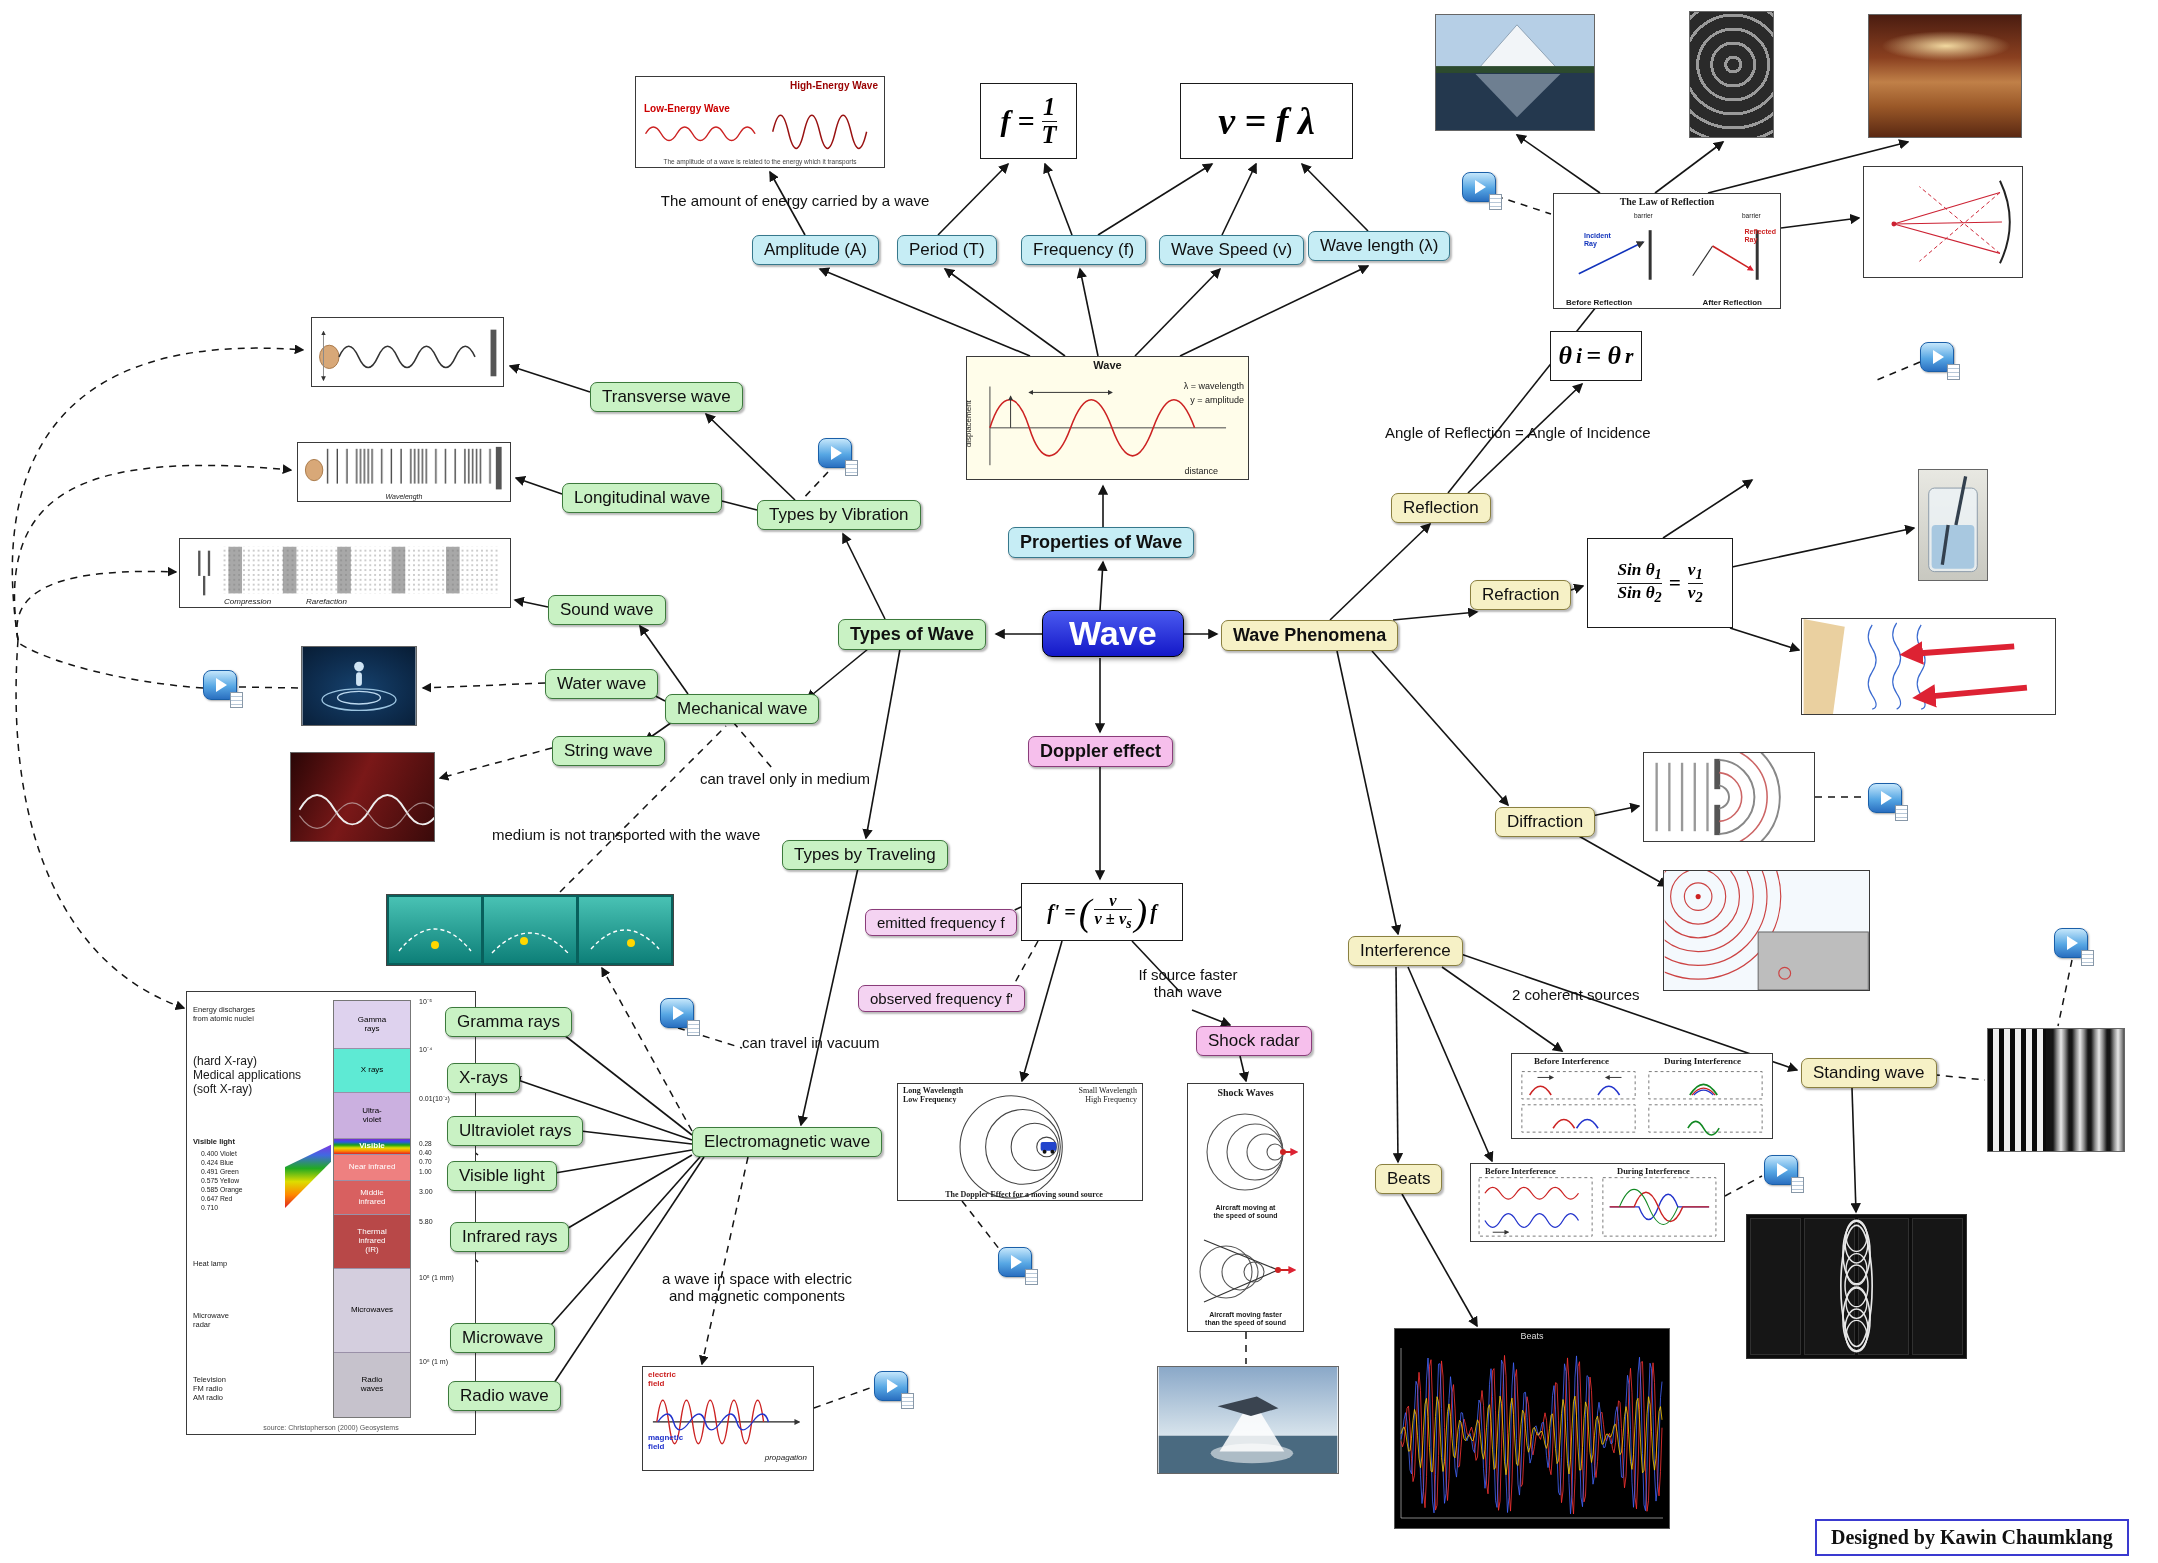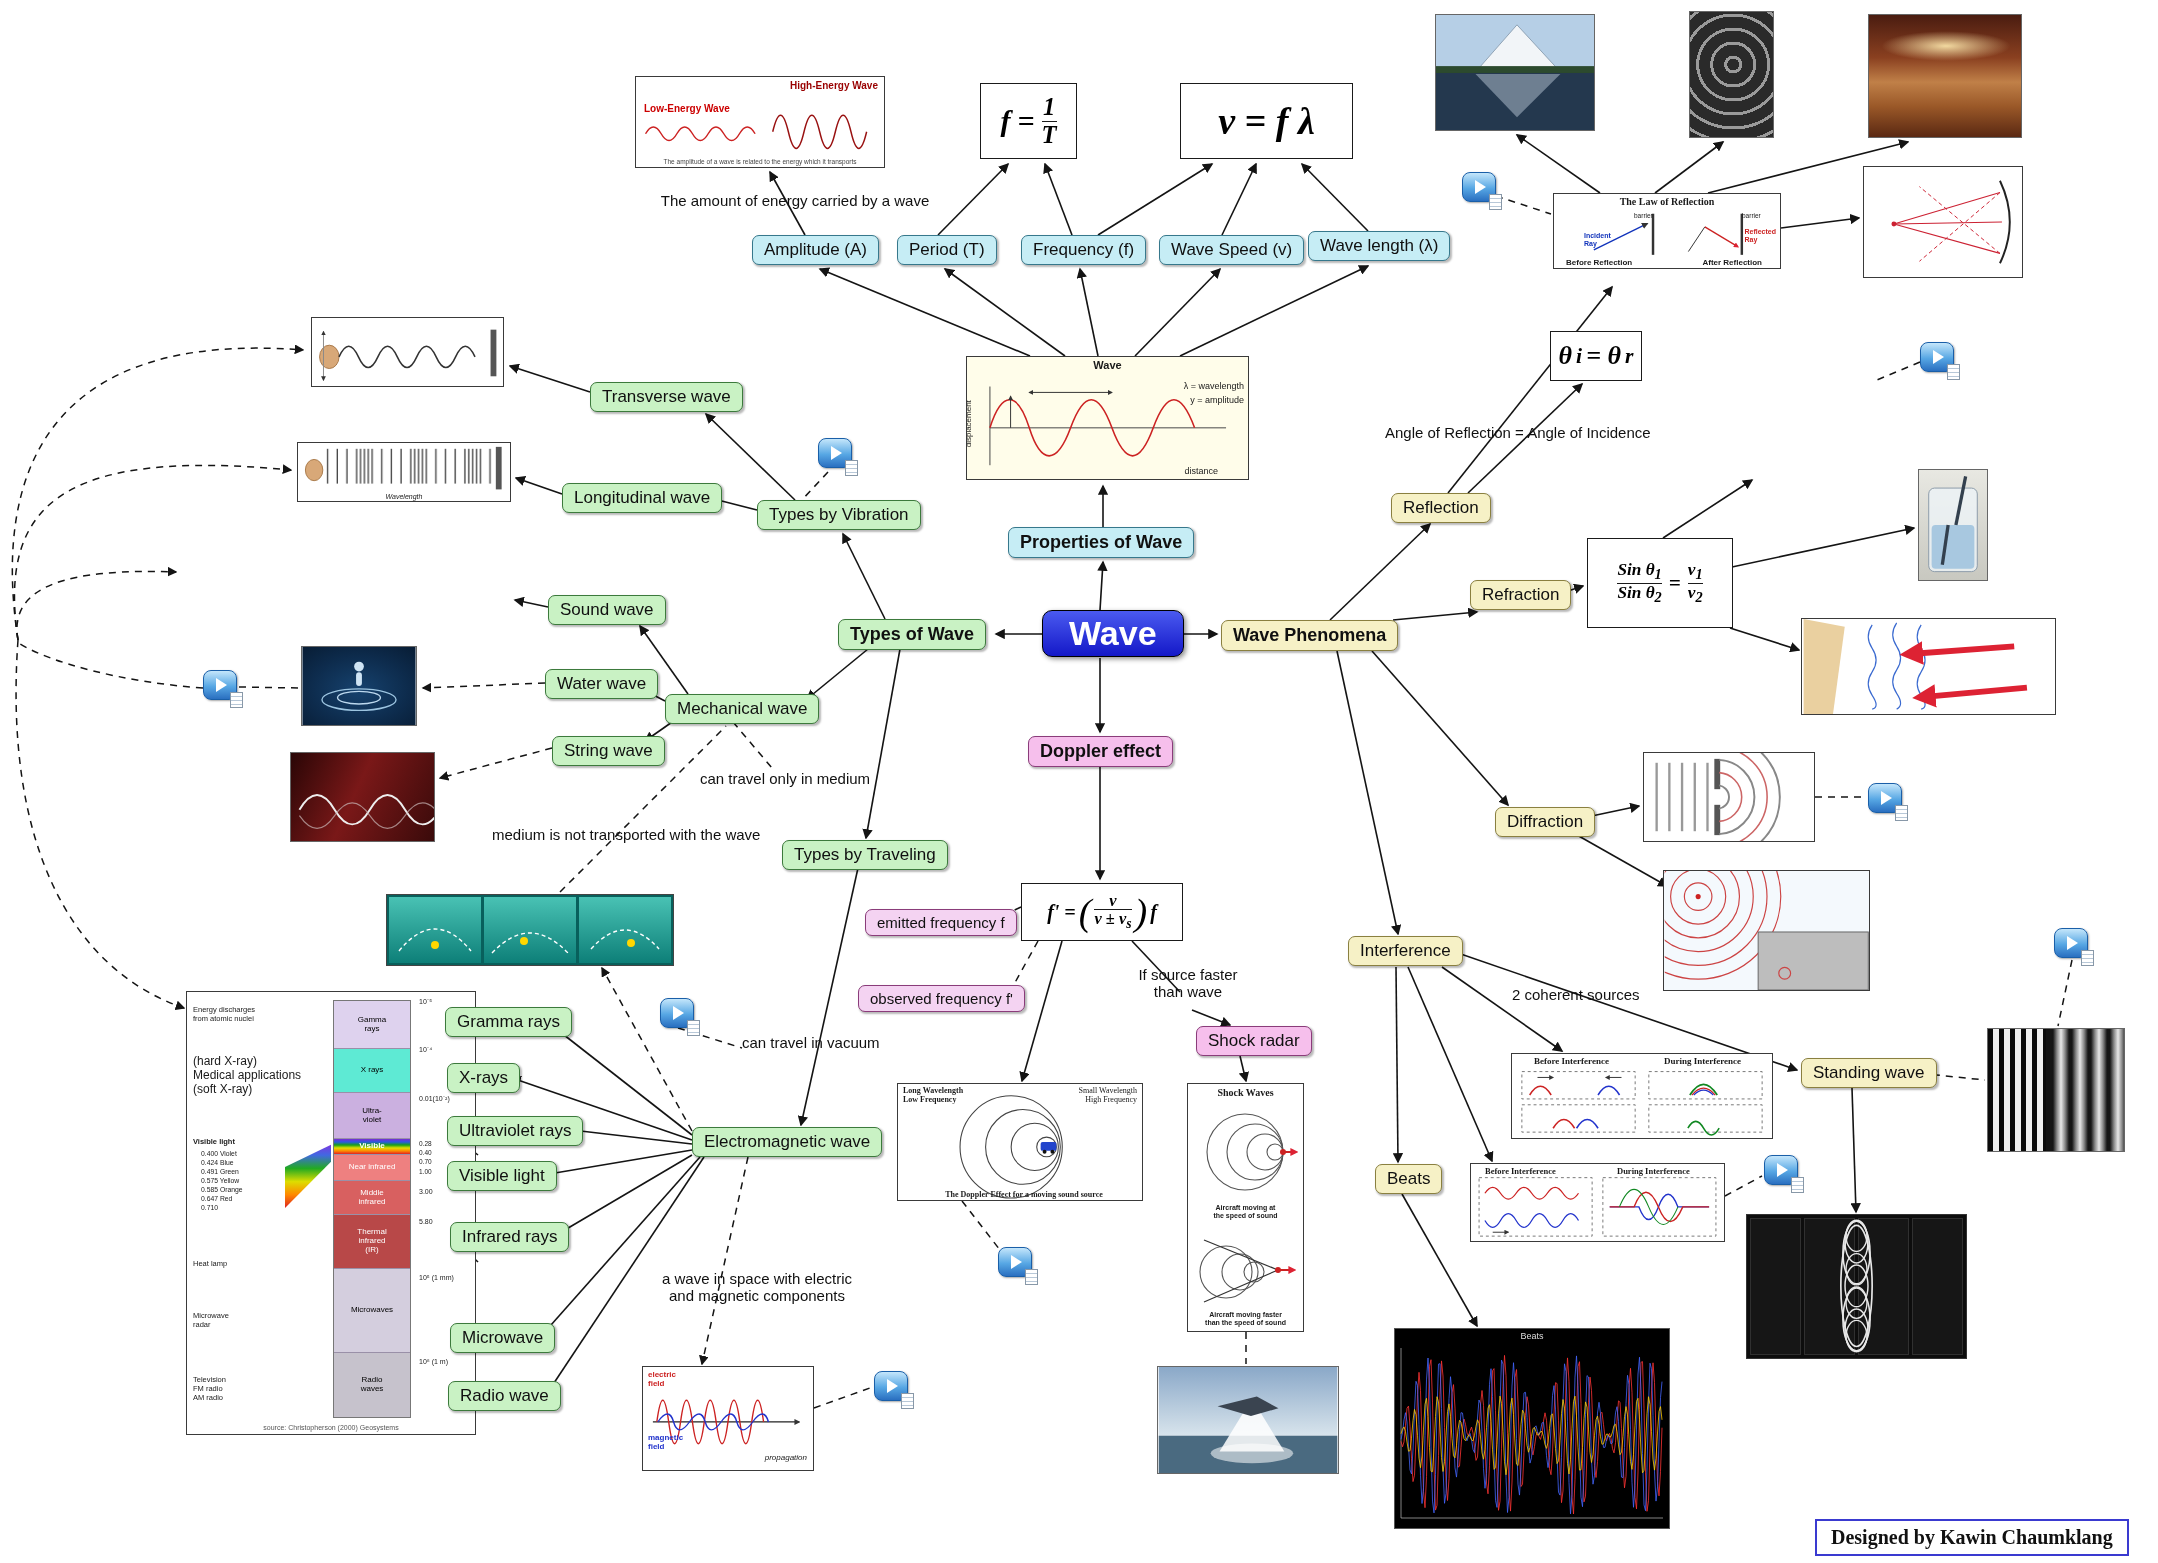--- a/index.html
+++ b/index.html
@@ -184,21 +184,21 @@
       <polygon points="40,60 82,104 126,60" fill="#c9d8e4" opacity="0.45"></polygon>
     </svg>
   </div>
 
   <div class="photo" style="left:1689px;top:11px;width:85px;height:127px;background:repeating-radial-gradient(circle at 52% 42%, #2a2a2a 0 6px, #9a9a9a 6px 9px, #2a2a2a 9px 14px)"></div>
 
   <div class="photo" style="left:1868px;top:14px;width:154px;height:124px;background:linear-gradient(180deg,#4a1c10,#8a4020 35%,#c08048 55%,#9a5828 75%,#5a2812)">
     <div style="position:absolute;left:12px;top:16px;width:130px;height:30px;background:radial-gradient(ellipse at center,#f2d9a0 0%,rgba(242,217,160,0) 70%)"></div>
   </div>
 
-  <div class="fig" style="left:1553px;top:193px;width:228px;height:76px">
+  <div class="fig" style="left:1553px;top:193px;width:228px;height:116px">
     <div class="t" style="left:0;right:0;top:2px;text-align:center;font-weight:bold;font-size:10px;font-family:'Liberation Serif',serif">The Law of Reflection</div>
     <svg class="figsvg" viewBox="0 0 228 90">
       <line x1="97" y1="24" x2="97" y2="74" stroke="#333" stroke-width="3"></line>
       <line x1="25" y1="68" x2="90" y2="36" stroke="#1133bb" stroke-width="1.6" marker-end="url(#arS)"></line>
       <line x1="205" y1="24" x2="205" y2="74" stroke="#333" stroke-width="3"></line>
       <line x1="140" y1="70" x2="160" y2="40" stroke="#333" stroke-width="1.2"></line>
       <line x1="160" y1="40" x2="200" y2="64" stroke="#cc2222" stroke-width="1.6" marker-end="url(#arR)"></line>
     </svg>
     <div class="t" style="left:30px;top:38px;color:#1133bb;font-size:7px;font-weight:bold">Incident
 Ray</div>
@@ -262,20 +262,42 @@
           </g>
         </pattern>
       </defs>
       <ellipse cx="14" cy="28" rx="9" ry="11" fill="#d8a878" stroke="#a87848"></ellipse>
       <rect x="202" y="4" width="6" height="44" fill="#555"></rect>
       <rect x="26" y="6" width="174" height="36" fill="url(#coilp)"></rect>
     </svg>
     <div class="t" style="left:0;right:0;bottom:0;text-align:center;font-size:7px;font-style:italic">Wavelength</div>
   </div>
 
+  <div class="fig" style="left:179px;top:538px;width:332px;height:70px">
+    <svg class="figsvg" viewBox="0 0 332 70">
+      <defs>
+        <pattern id="dotsp" width="5" height="5" patternUnits="userSpaceOnUse">
+          <circle cx="2" cy="2" r="0.8" fill="#8a8a8a"></circle>
+        </pattern>
+      </defs>
+      <line x1="16" y1="12" x2="16" y2="38" stroke="#555" stroke-width="2.4"></line>
+      <line x1="26" y1="12" x2="26" y2="38" stroke="#555" stroke-width="2.4"></line>
+      <line x1="21" y1="38" x2="21" y2="58" stroke="#555" stroke-width="2.4"></line>
+      <rect x="40" y="8" width="284" height="48" fill="url(#dotsp)"></rect>
+      <g fill="#7a7a7a" opacity="0.65">
+        <rect x="46" y="8" width="14" height="48"></rect>
+          <rect x="102" y="8" width="14" height="48"></rect>
+        <rect x="158" y="8" width="14" height="48"></rect>
+          <rect x="214" y="8" width="14" height="48"></rect>
+        <rect x="270" y="8" width="14" height="48"></rect>
+      </g>
+    </svg>
+    <div class="t" style="left:44px;bottom:1px;font-size:8px;font-style:italic">Compression</div>
+    <div class="t" style="left:126px;bottom:1px;font-size:8px;font-style:italic">Rarefaction</div>
+  </div>
 
   <div class="photo" style="left:301px;top:646px;width:116px;height:80px">
     <svg class="figsvg" viewBox="0 0 116 80">
       <defs>
         <radialGradient id="wdg" cx="50%" cy="55%" r="80%">
           <stop offset="0%" stop-color="#16426e"></stop>
             <stop offset="55%" stop-color="#0d2b4c"></stop>
             <stop offset="100%" stop-color="#071a30"></stop>
         </radialGradient>
       </defs>

